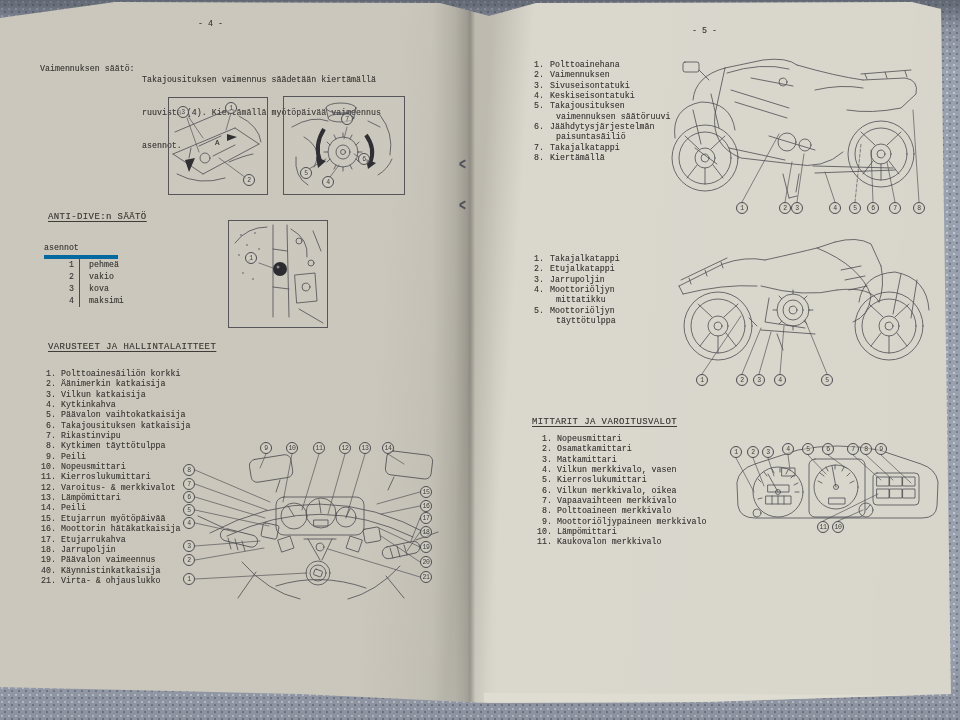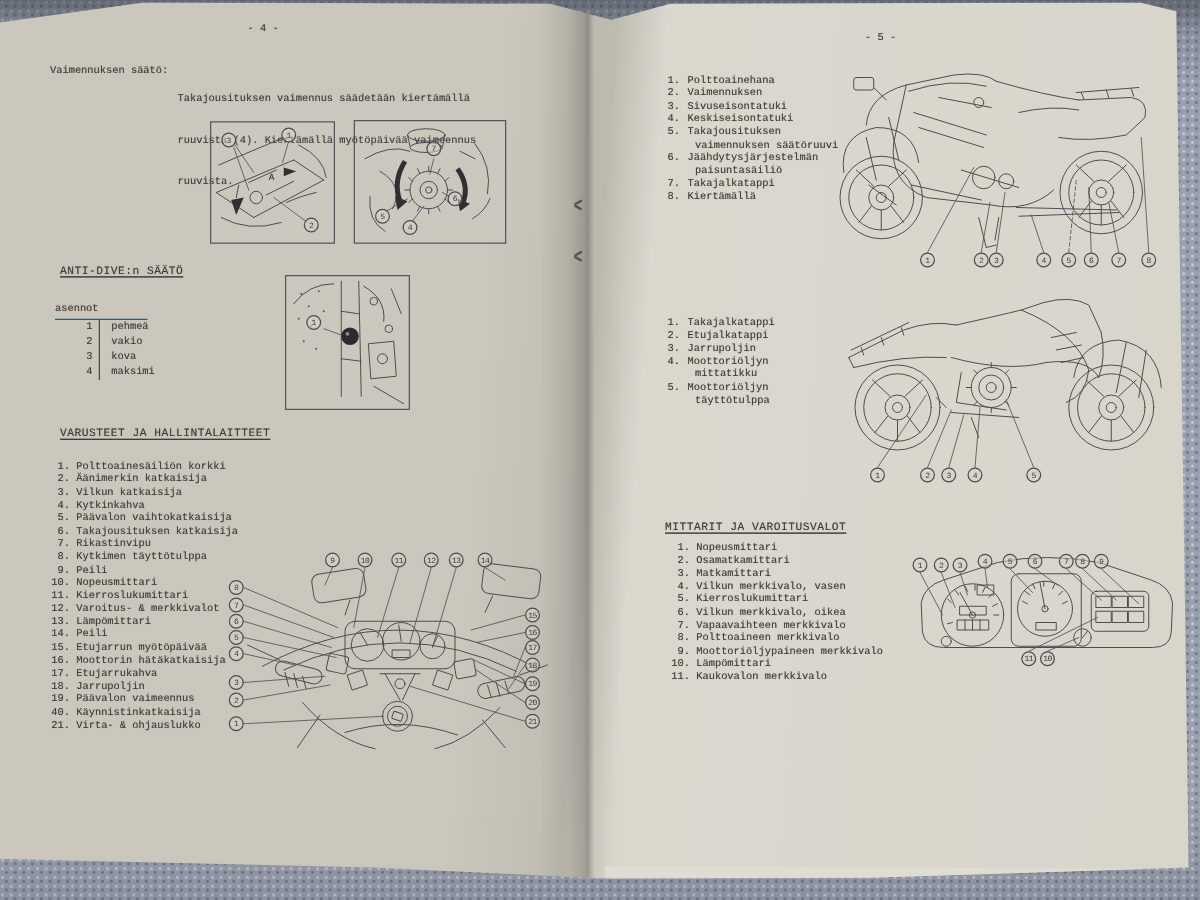--- a/index.html
+++ b/index.html
@@ -33,21 +33,21 @@
   .h{font-size:9px;letter-spacing:.4px;text-decoration:underline;text-underline-offset:2px}
   .para{line-height:11px}
   .list{position:absolute;font-size:8.3px;line-height:10.35px;color:var(--ink,#3f3d3a);text-shadow:0 0 .6px rgba(64,62,58,.5)}
   .li{display:flex}
   .num{width:20px;text-align:right;margin-right:5px;flex:none}
   .n14 .num{width:14px;margin-right:6px}
   .tx{display:flex;flex-direction:column}
   .w2{padding-left:6px}
 
   .adtable{position:absolute;left:44px;top:240px;font-size:8.3px;color:var(--ink,#3f3d3a);text-shadow:0 0 .6px rgba(64,62,58,.5)}
-  .ad-h{width:74px;border-bottom:1px solid #0369a1;height:15px;line-height:15px}
+  .ad-h{width:74px;border-bottom:4px solid #0369a1;height:15px;line-height:15px}
   .ad-r{display:flex;height:12px;line-height:12px}
   .ad-n{width:30px;text-align:right;padding-right:5px}
   .ad-v{border-left:1px solid #4a4a46;padding-left:9px}
 
   .figbox{position:absolute;border:1px solid #55555a;background:rgba(255,255,255,.03)}
   .fig{position:absolute}
   .co{position:absolute;width:12px;height:12px;border:1px solid #4d4d52;border-radius:50%;
       font-size:6.5px;line-height:11px;text-align:center;color:var(--ink,#3f3d3a);
       background:rgba(214,211,201,.55);box-sizing:border-box;letter-spacing:-.5px}
   svg{display:block}
@@ -65,25 +65,25 @@
       <i></i>
       <i></i>
     </div>
   <div class="staple" style="left:459px;top:200px">
       <i></i>
       <i></i>
     </div>
 
   <div class="t" style="left:198px;top:19px">- 4 -</div>
 
-  <div class="t" style="left:40px;top:52px">Vaimennuksen säätö:</div>
+  <div class="t" style="left:40px;top:64px">Vaimennuksen säätö:</div>
   <div class="t para" style="left:142px;top:52px">
     <div>Takajousituksen vaimennus säädetään kiertämällä</div>
     <div>ruuvista (4). Kiertämällä myötöpäivää vaimeennus</div>
-    <div>ruuvista.</div>
+    <div>asennot.</div>
   </div>
 
   <div class="figbox" style="left:168px;top:97px;width:98px;height:96px">
     <svg width="96" height="94" viewBox="0 0 96 94">
       <g class="s">
         <path d="M6,34 L58,12"></path>
           <path d="M4,56 L66,30 M66,30 L90,46 M90,46 L34,76 M34,76 L4,56"></path>
         <path d="M30,48 L52,38 M44,58 L66,47"></path>
           <circle cx="36" cy="60" r="5"></circle>
         <path d="M70,18 Q90,28 92,44"></path>

